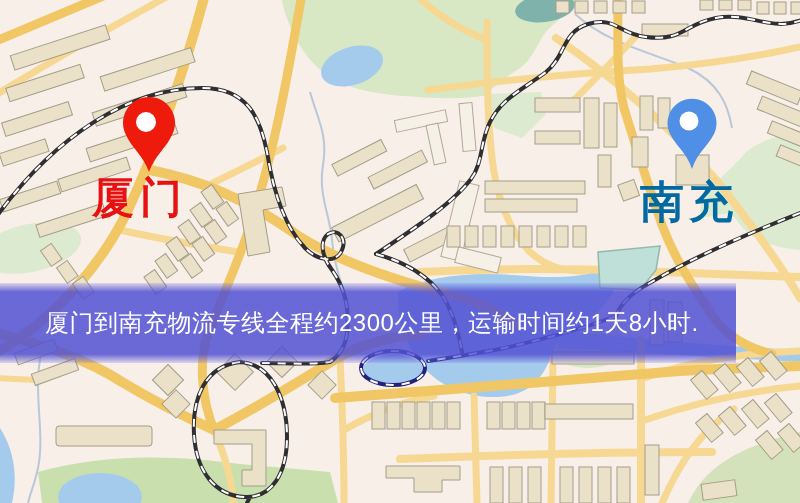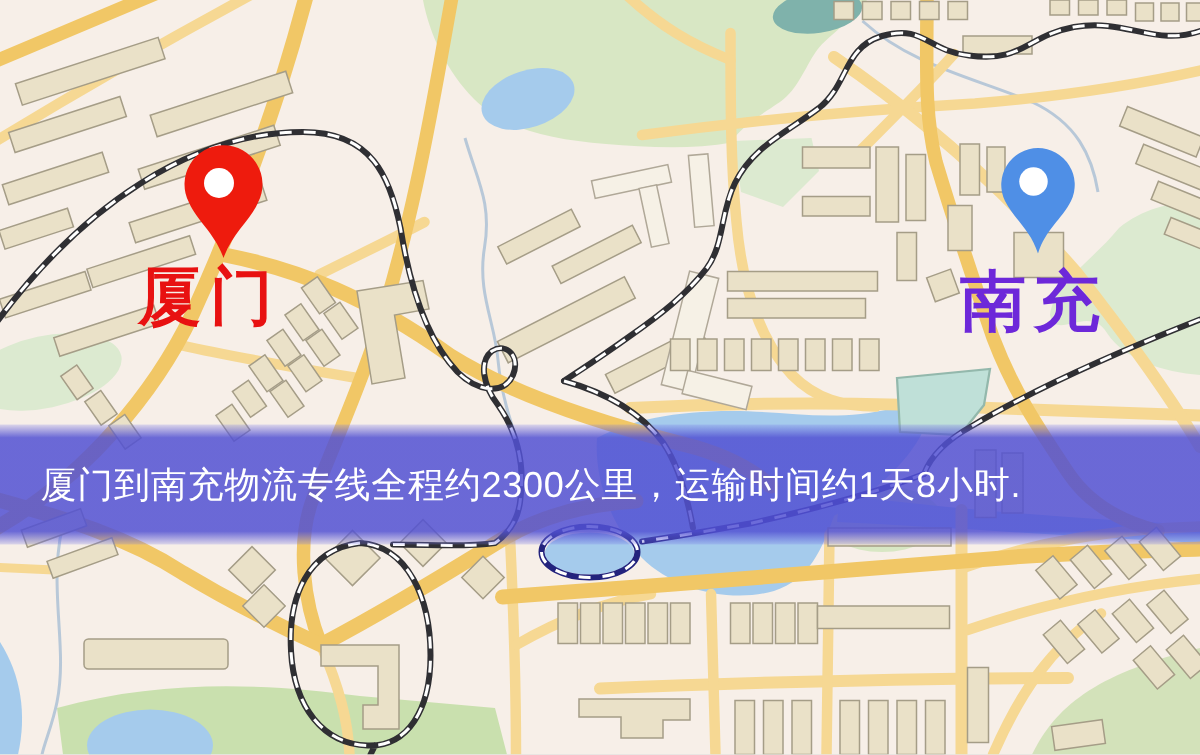--- a/index.html
+++ b/index.html
@@ -27,22 +27,22 @@
   .bldw{fill:var(--building-white,#f6f1e6);stroke:#b0a898;stroke-width:1;}
   
   .city-label{
     position:absolute;font-weight:bold;line-height:1;
     letter-spacing:6px;white-space:nowrap;
   }
   .city-label.origin{left:92px;top:177px;font-size:42px;}
   .city-label.dest{left:640px;top:180px;font-size:44px;letter-spacing:5px;}
   
   .banner{
-    position:absolute;left:0;top:283px;width:800px;height:80px;
-    display:flex;align-items:center;box-sizing:border-box;padding-left:27px;
+    position:absolute;left:0;top:283px;width:736px;height:80px;
+    display:flex;align-items:center;box-sizing:border-box;padding-left:45px;
     background:linear-gradient(to bottom,
       rgba(120,120,235,0.22) 0%,
       rgba(82,81,211,0.85) 11%,
       rgba(82,81,211,0.85) 89%,
       rgba(120,120,235,0.22) 100%);
     font-size:24px;letter-spacing:0.5px;
   }
 </style>
 </head>
 <body>
@@ -267,19 +267,19 @@
     </g>
 
     <g id="dest-pin">
       <path id="dest-pin-body" fill="#4f8fe6" d="M692,169 C687,153 676,146 670,134 A24.5,24.5 0 1 1 714,134 C708,146 697,153 692,169 Z"></path>
       <circle cx="689" cy="121" r="9.5" fill="#ffffff"></circle>
     </g>
   </svg>
 
   <div class="city-label origin" id="origin-label" style="color: rgb(232, 17, 17);">厦门</div>
 
-  <div class="city-label dest" id="dest-label" style="color: #6d28d9;">南充</div>
+  <div class="city-label dest" id="dest-label" style="color: #0369a1;">南充</div>
 
   <div class="banner" id="route-banner" style="color: rgb(255, 255, 255);">
     <span>厦门到南充物流专线全程约2300公里，运输时间约1天8小时.</span>
   </div>
 
 </div>
 
 </body></html>

